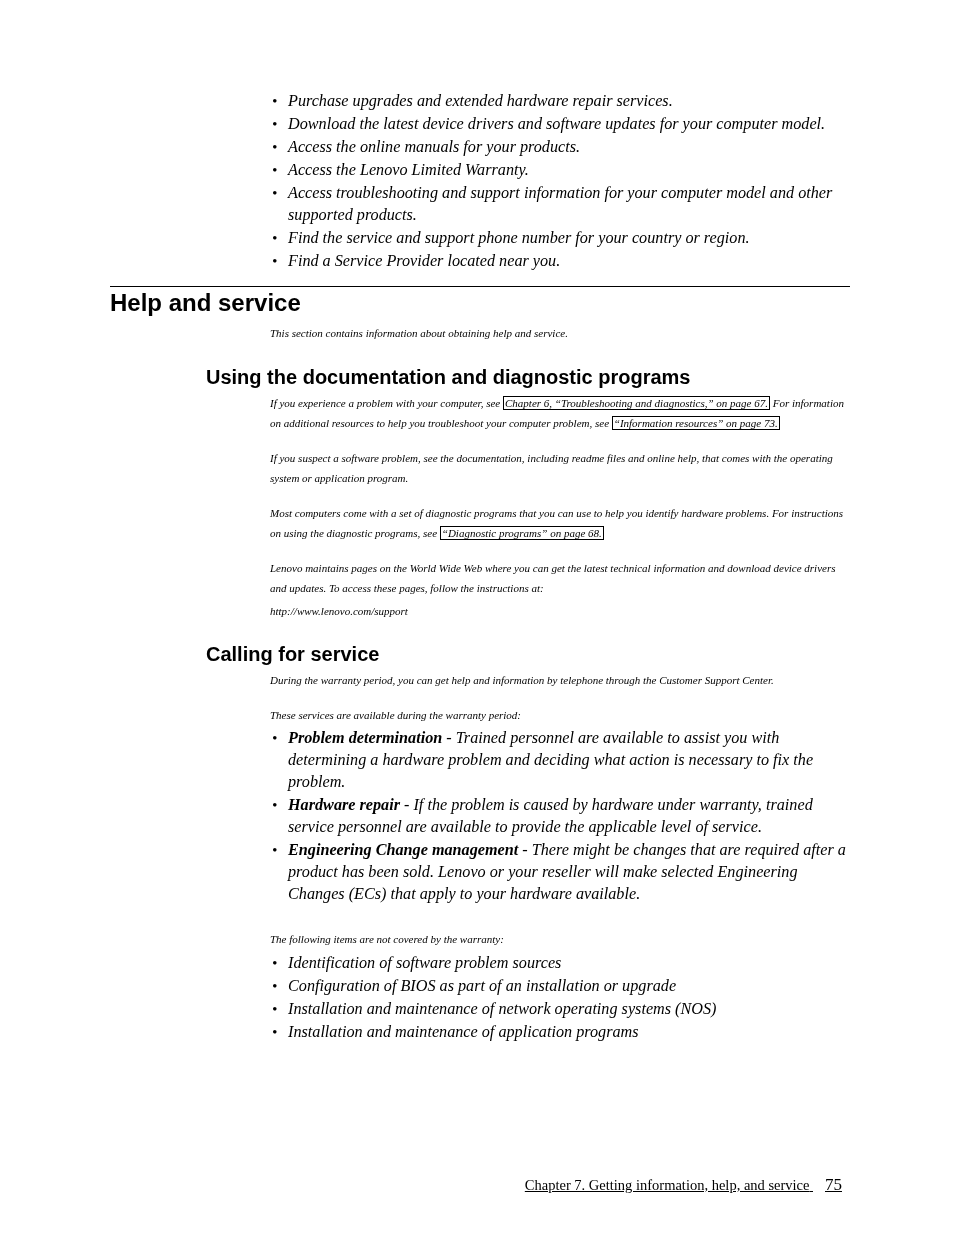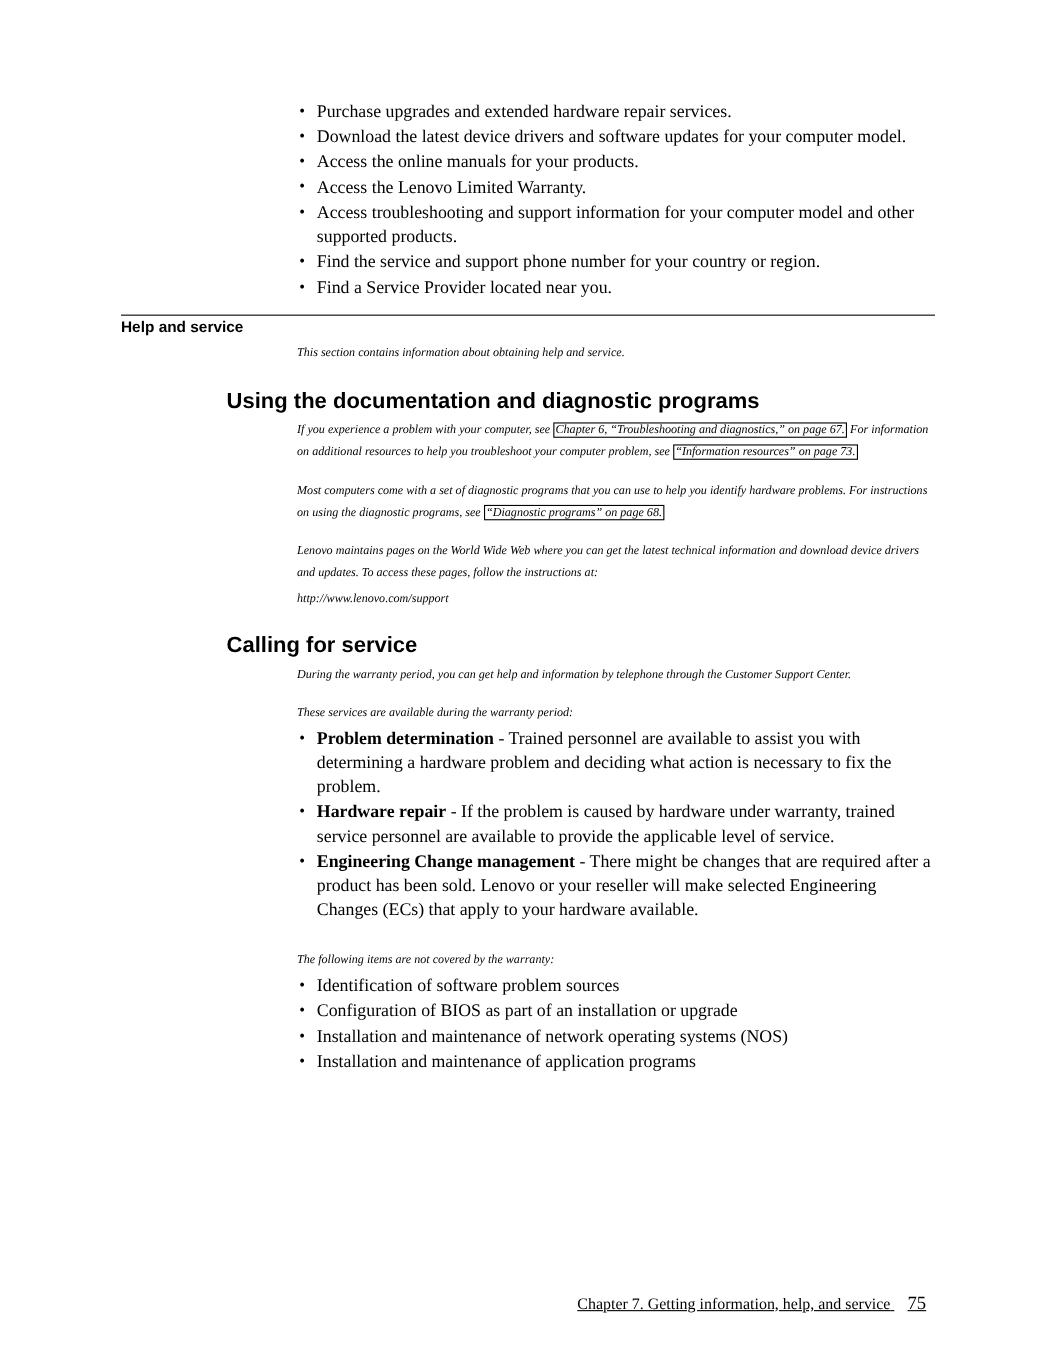--- a/index.html
+++ b/index.html
@@ -18,20 +18,21 @@
     top: 90px;
     width: 740px;
   }
   .indent-block {
     margin-left: 160px;
   }
   ul.bullets {
     list-style: none;
     padding: 0;
     margin: 0 0 10px 0;
+    font-style: italic;
   }
   ul.bullets > li {
     position: relative;
     padding-left: 18px;
     font-size: 16.2px;
     line-height: 22px;
     margin-bottom: 1px;
   }
   ul.bullets > li::before {
     content: "•";
@@ -40,21 +41,21 @@
     top: 0;
     font-size: 15px;
   }
   .rule {
     border-top: 1.2px solid #000;
     margin: 14px 0 2px 0;
   }
   h1.section {
     font-family: Arial, Helvetica, sans-serif;
     font-weight: bold;
-    font-size: 14px;
+    font-size: 24px;
     margin: 2px 0 6px 0;
   }
   h2.subsection {
     font-family: Arial, Helvetica, sans-serif;
     font-weight: bold;
     font-size: 20px;
     margin: 22px 0 4px 96px;
   }
   p.body {
     font-size: 11px;
@@ -105,20 +106,21 @@
   <h1 class="section">Help and service</h1>
   <div class="indent-block">
     <p class="body">This section contains information about obtaining help and service.</p>
   </div>
 
   <h2 class="subsection">Using the documentation and diagnostic programs</h2>
   <div class="indent-block">
     <p class="body">
       <span>If you experience a problem with your computer, see </span><span class="link-box">Chapter 6, “Troubleshooting and diagnostics,” on page 67.</span><span> For information on additional resources to help you troubleshoot your computer problem, see </span><span class="link-box">“Information resources” on page 73.</span>
     </p>
+    <p class="body">If you suspect a software problem, see the documentation, including readme files and online help, that comes with the operating system or application program.</p>
     <p class="body">
       <span>Most computers come with a set of diagnostic programs that you can use to help you identify hardware problems. For instructions on using the diagnostic programs, see </span><span class="link-box">“Diagnostic programs” on page 68.</span>
     </p>
     <p class="body tight">Lenovo maintains pages on the World Wide Web where you can get the latest technical information and download device drivers and updates. To access these pages, follow the instructions at:</p>
     <p class="body">http://www.lenovo.com/support</p>
   </div>
 
   <h2 class="subsection">Calling for service</h2>
   <div class="indent-block">
     <p class="body">During the warranty period, you can get help and information by telephone through the Customer Support Center.</p>

